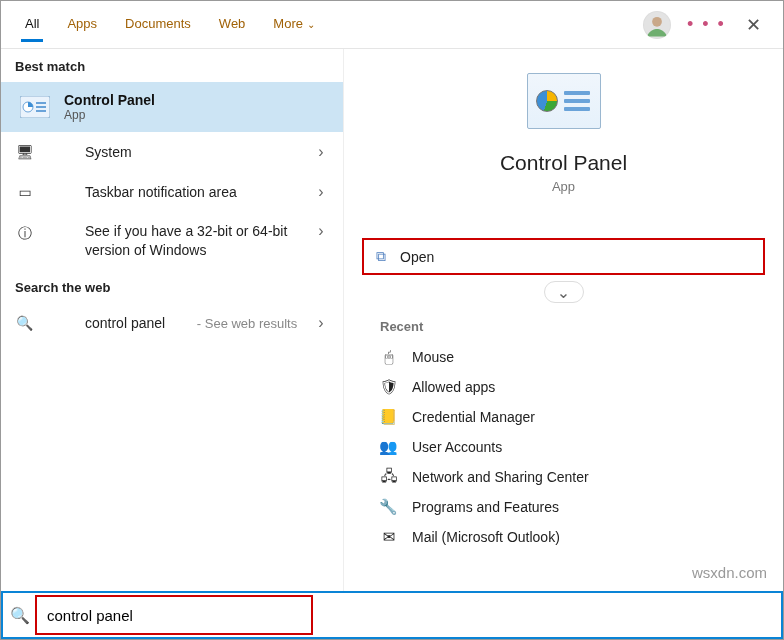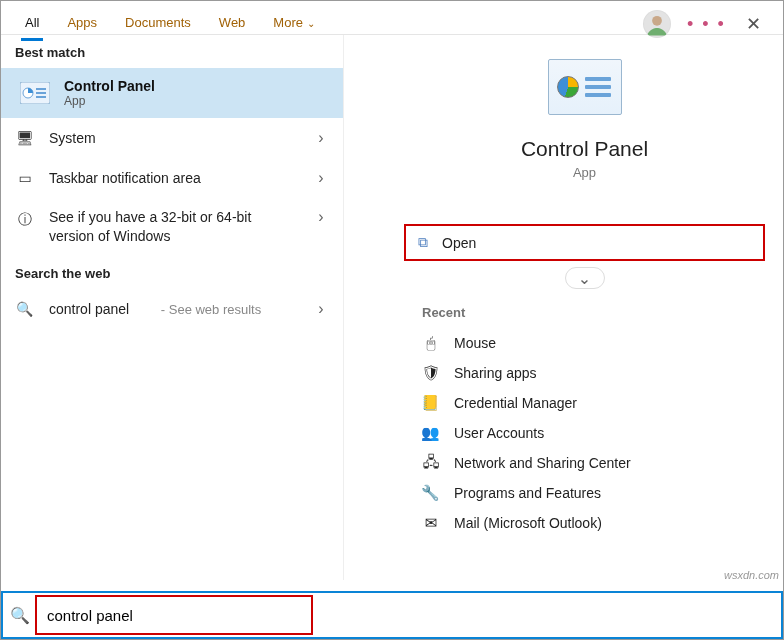--- a/index.html
+++ b/index.html
@@ -1,44 +1,44 @@
 <!DOCTYPE html>
 <html><head>
 <meta charset="utf-8">
 <style>
 * { box-sizing: border-box; margin: 0; padding: 0; font-family: "Segoe UI", Arial, sans-serif; }
 body { width: 784px; height: 640px; overflow: hidden; background: #fff; border: 1px solid #999; position: relative; }
 
 
-.tabbar { height: 34px; display: flex; align-items: flex-start; padding: 0 18px 0 10px; border-bottom: 1px solid #e5e5e5; }
+.tabbar { height: 48px; display: flex; align-items: center; padding: 0 18px 0 10px; border-bottom: 1px solid #e5e5e5; }
 .tabs { display: flex; align-items: flex-start; height: 46px; }
 .tab { padding: 14px 14px 10px; font-size: 13px; color: #a16207; cursor: pointer; position: relative; }
 .tab.active { color: #111; }
 .tab.active::after { content: ""; position: absolute; left: 10px; right: 10px; bottom: -1px; height: 3px; background: #0078d4; }
 .tab .chev { margin-left: 4px; font-size: 10px; }
 .topspacer { flex: 1; }
 .top-icons { display: flex; align-items: center; height: 46px; gap: 16px; }
 .avatar { width: 28px; height: 28px; border-radius: 50%; background: #ddd; display: flex; align-items: center; justify-content: center; overflow: hidden; }
 .avatar svg { width: 26px; height: 26px; }
 .ellipsis { color: #c94f7c; font-size: 18px; letter-spacing: 2px; }
 .close-x { font-size: 18px; color: #555; padding: 4px; }
 
-.columns { display: flex; height: 545px; gap: 42px; }
+.columns { display: flex; height: 545px; }
 
 
 .left { width: 343px; border-right: 1px solid #eee; overflow: hidden; }
 .section-hdr { font-size: 13px; font-weight: 600; padding: 10px 14px 8px; color: #222; }
 .best { display: flex; align-items: center; gap: 12px; padding: 8px 14px; background: #cce4f4; border-left: 3px solid #cce4f4; }
 .best .ic { width: 34px; height: 34px; display: flex; align-items: center; justify-content: center; background: transparent; }
 .best .ttl { font-size: 14px; font-weight: 600; color: #111; }
 .best .sub { font-size: 12px; color: #555; }
 
 .row { display: flex; align-items: center; padding: 10px 14px; font-size: 14px; color: #222; gap: 14px; cursor: pointer; position: relative; }
 .row .ic { width: 20px; height: 20px; display: flex; align-items: center; justify-content: center; color: #333; flex-shrink: 0; }
-.row .label { flex: 1; }
+.row .label { flex: 1; margin-left: 36px; }
 .row .chev { font-size: 16px; color: #666; width: 16px; text-align: center; }
 .row .muted { color: #888; font-size: 13px; padding-left: 28px; }
 
 
 .right { flex: 1; display: flex; flex-direction: column; align-items: stretch; padding: 24px 18px 10px; }
 .big-icon { align-self: center; width: 74px; height: 56px; border: 1px solid #9ab7d0; border-radius: 2px; background: linear-gradient(#f0f6fc,#e6f1fb); padding: 6px 8px; display: flex; gap: 6px; }
 .big-icon .pie { width: 22px; height: 22px; border-radius: 50%; background: conic-gradient(#f7b500 0 25%, #3ba737 25% 55%, #3d8fd6 55% 100%); border: 1px solid #777; align-self: center; }
 .big-icon .bars { display: flex; flex-direction: column; gap: 4px; justify-content: center; }
 .big-icon .bars span { width: 26px; height: 4px; background: #6aa3d9; border-radius: 1px; }
 .big-title { margin-top: 22px; font-size: 21px; color: #222; text-align: center; }
@@ -46,21 +46,21 @@
 
 .open-row { margin-top: 44px; display: flex; align-items: center; gap: 14px; padding: 8px 12px; border: 2px solid #c00; font-size: 14px; color: #222; cursor: pointer; }
 .open-row .ic { color: #4f7fbf; }
 
 .expand-pill { margin: 6px auto 0; width: 40px; height: 22px; border: 1px solid #ddd; border-radius: 12px; display: flex; align-items: center; justify-content: center; color: #666; cursor: pointer; }
 
 .recent-hdr { font-size: 13px; font-weight: 600; color: #737373; margin: 16px 0 8px 18px; }
 .recent-list .ritem { display: flex; align-items: center; gap: 14px; padding: 6px 0 6px 18px; font-size: 14px; color: #222; cursor: pointer; }
 .recent-list .ritem .ic { width: 18px; height: 18px; display: flex; align-items: center; justify-content: center; font-size: 15px; }
 
-.watermark { position: absolute; right: 4px; bottom: 58px; font-size: 11px; color: #999; font-style: italic; }
+.watermark { position: absolute; right: 16px; bottom: 58px; font-size: 15px; color: #999; }
 
 
 .searchbar { position: absolute; left: 0; right: 0; bottom: 0; height: 48px; border: 2px solid #0a84d6; background: #fff; padding: 2px; }
 .searchbar-inner { height: 100%; display: flex; align-items: center; }
 .hilite { border: 2px solid #c00; height: 40px; display: flex; align-items: center; padding: 0 10px; width: 278px; }
 .searchbar .sicon { width: 30px; display: flex; align-items: center; justify-content: center; color: #333; font-size: 16px; }
 .searchbar input { border: none; outline: none; font-size: 15px; width: 100%; color: #000; }
 </style>
 </head>
 <body>
@@ -159,21 +159,21 @@
     </div>
 
     <div class="recent-hdr">Recent</div>
     <div class="recent-list">
         <div class="ritem">
           <span class="ic">🖱</span>
           <span>Mouse</span>
         </div>
         <div class="ritem">
           <span class="ic">🛡</span>
-          <span>Sharing apps</span>
+          <span>Allowed apps</span>
         </div>
         <div class="ritem">
           <span class="ic">📒</span>
           <span>Credential Manager</span>
         </div>
         <div class="ritem">
           <span class="ic">👥</span>
           <span>User Accounts</span>
         </div>
         <div class="ritem">

